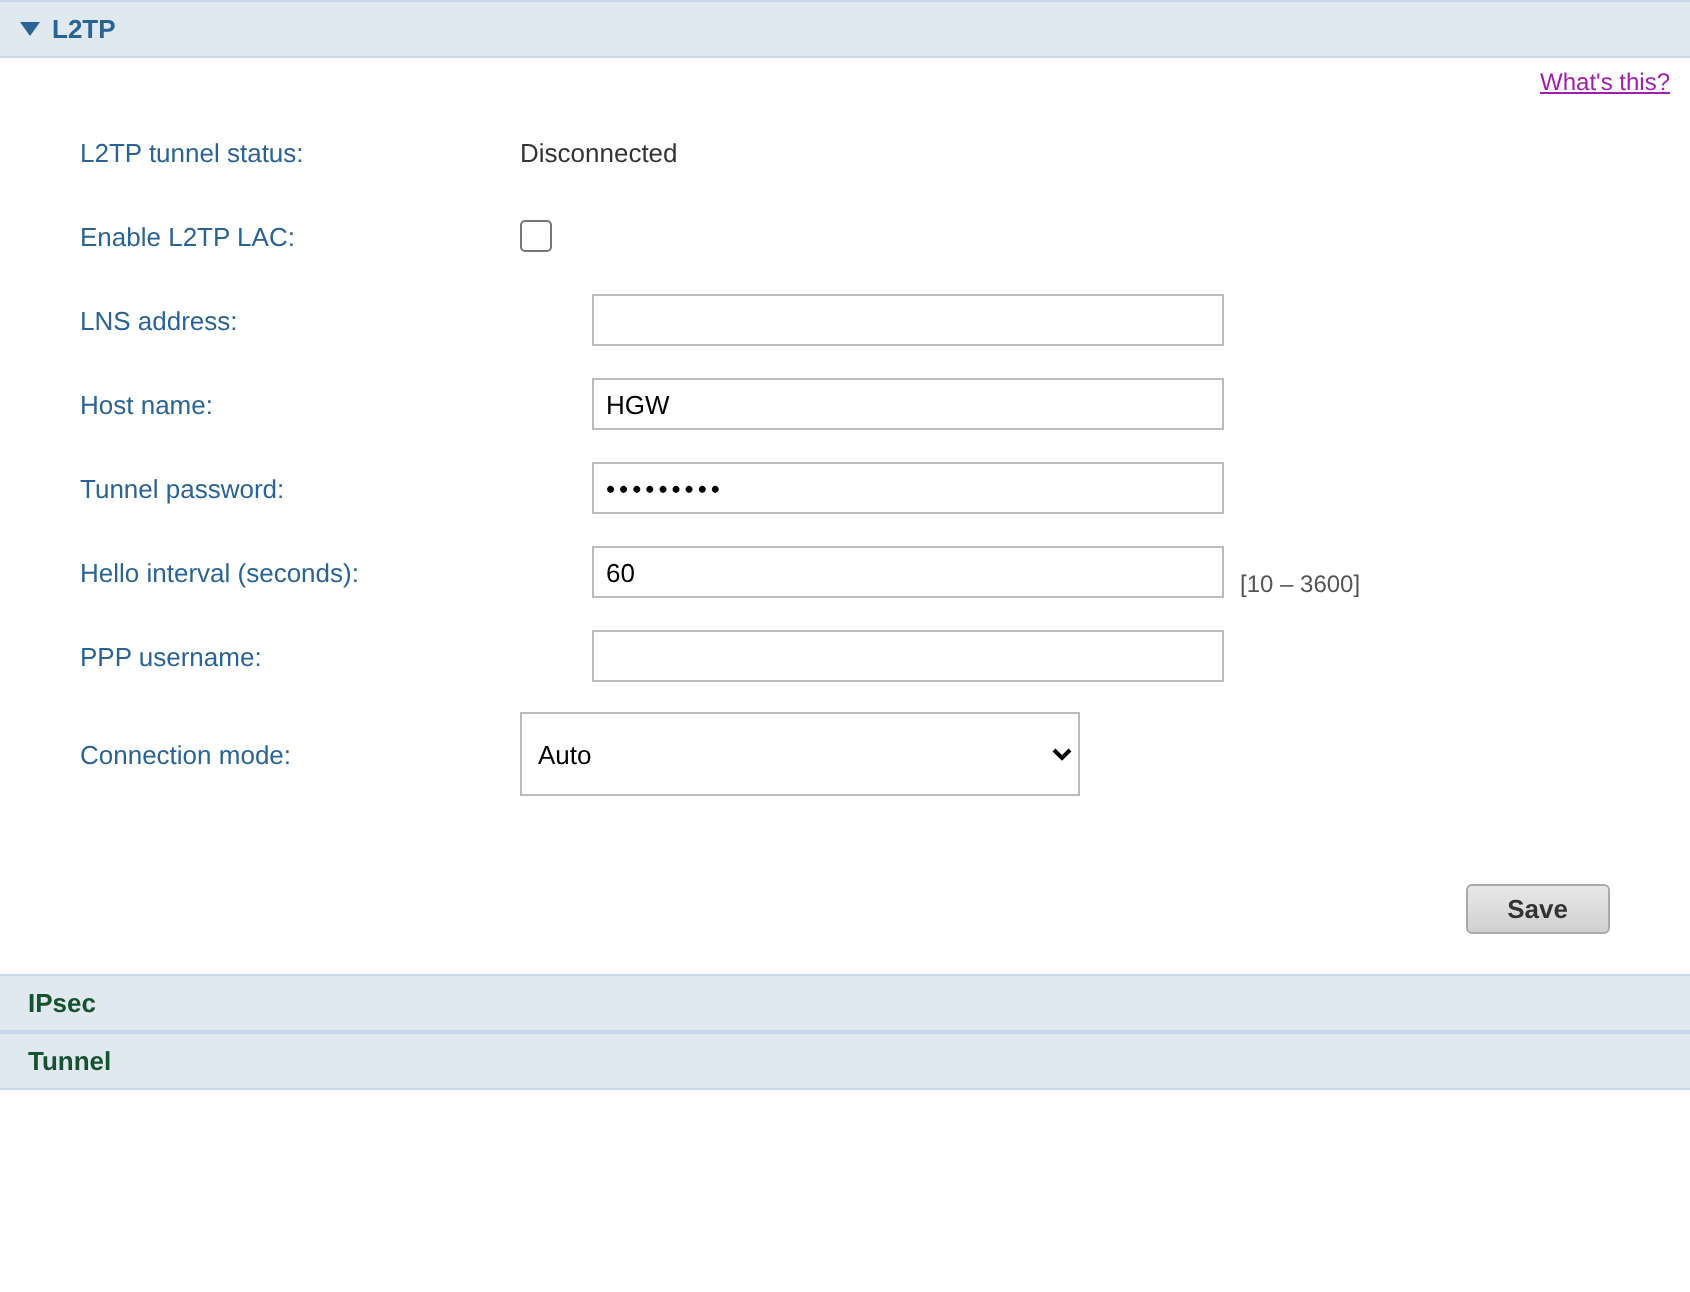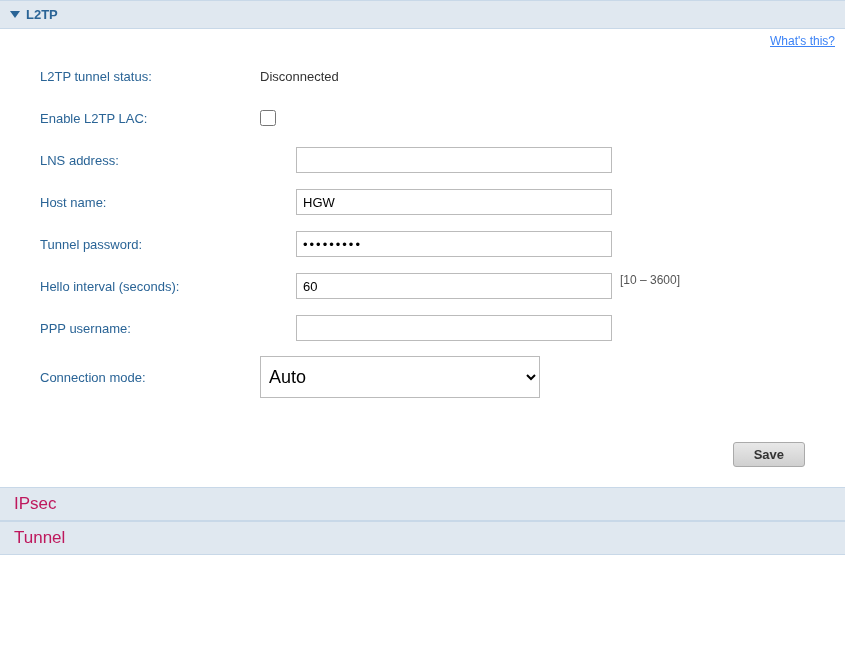--- a/index.html
+++ b/index.html
@@ -49,21 +49,21 @@
     }
 
     
     .whats-this-row {
       text-align: right;
       padding: 4px 10px;
       background: #fff;
     }
 
     .whats-this-row a {
-      color: #3b82f6;
+      color: #a21caf;
       font-size: 12px;
     }
 
     
     .form-area {
       padding: 10px 40px 20px 40px;
       background: #fff;
     }
 
     .form-row {
@@ -77,21 +77,21 @@
       width: 220px;
       color: #2a6496;
       font-size: 13px;
       text-align: left;
       padding-right: 10px;
       flex-shrink: 0;
     }
 
     .form-value {
       display: flex;
-      align-items: flex-start;
+      align-items: flex-end;
       flex: 1;
     }
 
     .status-text {
       font-size: 13px;
       color: #333;
     }
 
     .form-input {
       width: 316px;
@@ -114,21 +114,21 @@
       width: 16px;
       height: 16px;
       cursor: pointer;
     }
 
     .form-select {
       width: 280px;
       height: 42px;
       border: 1px solid #bbb;
       padding: 2px 4px;
-      font-size: 18px;
+      font-size: 13px;
       font-family: Arial, sans-serif;
       background: #fff;
       cursor: pointer;
     }
 
     
     .save-row {
       display: flex;
       justify-content: flex-end;
       padding: 10px 40px 10px 50px;
@@ -153,23 +153,23 @@
       padding: 6px 10px;
       display: flex;
       align-items: center;
       border-top: 1px solid #c8d8e8;
       border-bottom: 1px solid #c8d8e8;
       margin-top: 10px;
       cursor: pointer;
     }
 
     .collapsed-section .section-title {
-      color: #be185d;
-      font-weight: normal;
-      font-size: 17px;
+      color: #14532d;
+      font-weight: bold;
+      font-size: 13px;
     }
 
     
     input[type="password"] {
       font-family: Arial, sans-serif;
       letter-spacing: 2px;
     }
   </style>
 </head>
 <body>

